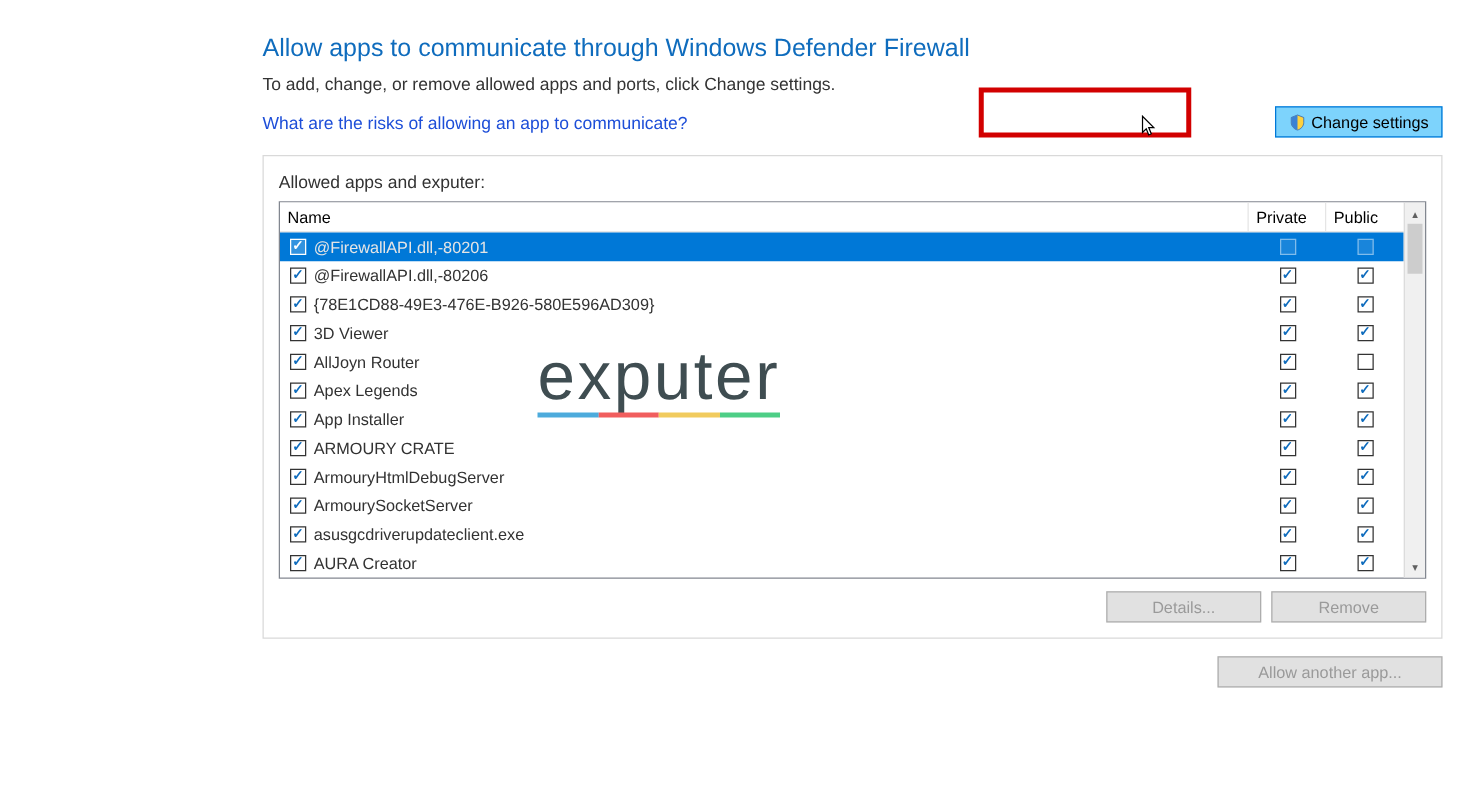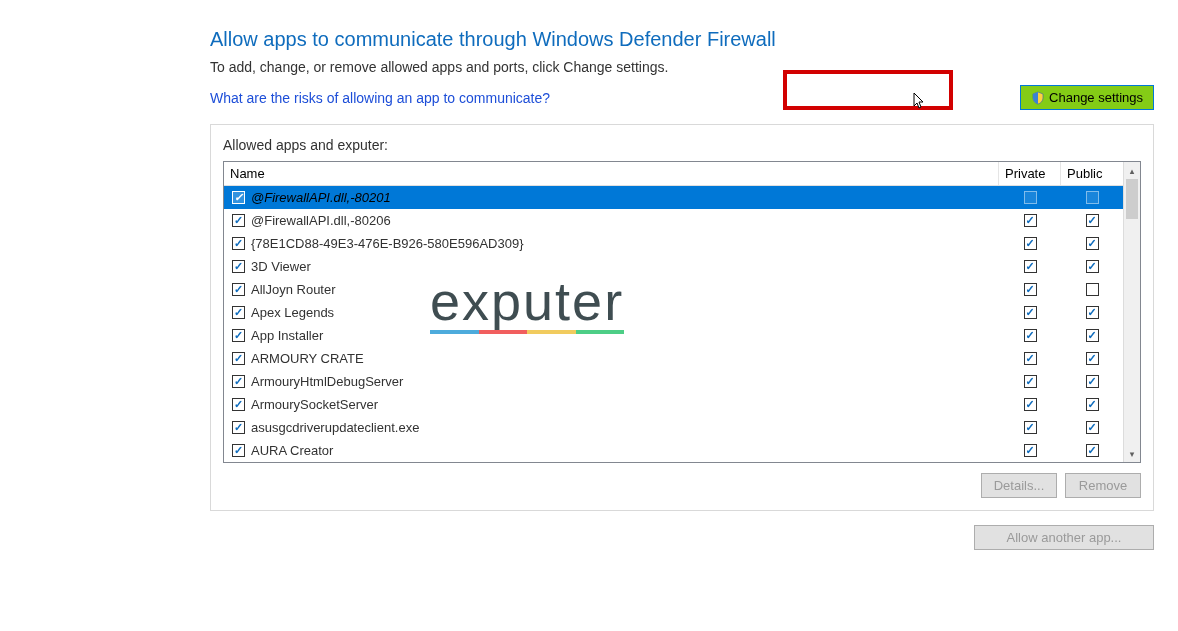--- a/index.html
+++ b/index.html
@@ -3,48 +3,48 @@
 <meta charset="utf-8">
 <style>
 * { box-sizing: border-box; margin: 0; padding: 0; font-family: "Segoe UI", Tahoma, sans-serif; }
 body { width: 1178px; height: 631px; background: #fff; position: relative; }
 .container { padding: 28px 24px 20px 210px; }
 .title { color: #0f6cbd; font-size: 20px; font-weight: 400; margin-bottom: 8px; }
 .subtitle { color: #333; font-size: 14px; margin-bottom: 10px; }
 .toprow { display: flex; justify-content: space-between; align-items: center; margin-bottom: 14px; }
 .link { color: #1d4ed8; font-size: 14px; cursor: pointer; }
 .btn { background: #e1e1e1; border: 1px solid #adadad; color: #000; font-size: 13px; padding: 4px 10px; display: inline-flex; align-items: center; gap: 4px; cursor: pointer; }
-.btn.highlighted { background: #84cc16; border-color: #0078d7; position: relative; }
+.btn.highlighted { background: #7dd3fc; border-color: #0078d7; position: relative; }
 .btn.disabled { color: #9a9a9a; cursor: default; }
 .redbox { position: absolute; border: 4px solid #d20000; top: 70px; left: 783px; width: 170px; height: 40px; pointer-events: none; }
 .shield-icon svg { width: 14px; height: 14px; display: block; }
 .groupbox { border: 1px solid #d9d9d9; padding: 12px; position: relative; }
 .grouplabel { color: #323232; font-size: 14px; margin-bottom: 8px; }
 .listwrap { border: 1px solid #828790; display: flex; background: #fff; }
 .listmain { flex: 1; }
 .header { display: flex; border-bottom: 1px solid #e0e0e0; background: #fff; font-size: 13px; color: #000; }
 .header .col-name { flex: 1; padding: 4px 6px; border-right: 1px solid #e5e5e5; }
 .header .col { width: 62px; text-align: left; padding: 4px 6px; border-right: 1px solid #e5e5e5; }
 .header .col:last-child { border-right: none; }
 .rows { }
 .row { display: flex; align-items: center; height: 23px; font-size: 13px; color: #323232; }
-.row.selected { background: #0078d7; color: #000000; font-style: italic; }
+.row.selected { background: #0078d7; color: #e5e5e5; }
 .row .cell-name { flex: 1; display: flex; align-items: center; gap: 6px; padding-left: 8px; }
 .row .cell { width: 62px; display: flex; justify-content: center; align-items: center; }
 .cb { width: 13px; height: 13px; border: 1px solid #333; background: #fff; display: inline-flex; align-items: center; justify-content: center; flex-shrink: 0; }
 .cb.checked::after { content: '✓'; font-size: 11px; line-height: 1; color: #0f6cbd; font-weight: bold; }
 .row.selected .cb { border-color: #fff; background: rgba(255,255,255,0.2); }
 .row.selected .cb.checked::after { color: #fff; }
 .cb.dim { opacity: 0.5; }
 .scrollbar { width: 17px; background: #f0f0f0; display: flex; flex-direction: column; border-left: 1px solid #dcdcdc; }
 .sb-btn { height: 17px; display: flex; align-items: center; justify-content: center; color: #606060; font-size: 9px; cursor: pointer; }
 .sb-track { flex: 1; position: relative; }
 .sb-thumb { position: absolute; left: 2px; right: 2px; background: #cdcdcd; height: 40px; top: 0; }
 .bottom-btns { display: flex; justify-content: flex-end; gap: 8px; margin-top: 10px; }
-.bottom-btns .btn { width: 76px; justify-content: center; }
+.bottom-btns .btn { width: 124px; justify-content: center; }
 .outer-btn { display: flex; justify-content: flex-end; margin-top: 14px; padding-right: 0; }
 .outer-btn .btn { width: 180px; justify-content: center; }
 .cursor-icon { position: absolute; top: 92px; left: 913px; pointer-events: none; }
 .cursor-icon svg { width: 14px; height: 18px; }
 .watermark { position: absolute; top: 270px; left: 430px; pointer-events: none; opacity: 0.9; font-family: Arial, sans-serif; }
 .watermark .txt { font-size: 54px; letter-spacing: 2px; color: #2b3a3f; font-weight: 300; }
 .watermark .bars { display: flex; height: 4px; margin-top: -2px; }
 .watermark .bars div { flex: 1; }
 .b1 { background: #3aa3d9; } .b2 { background: #f04d4d; } .b3 { background: #f0c64d; } .b4 { background: #3ac97a; }
 </style>

